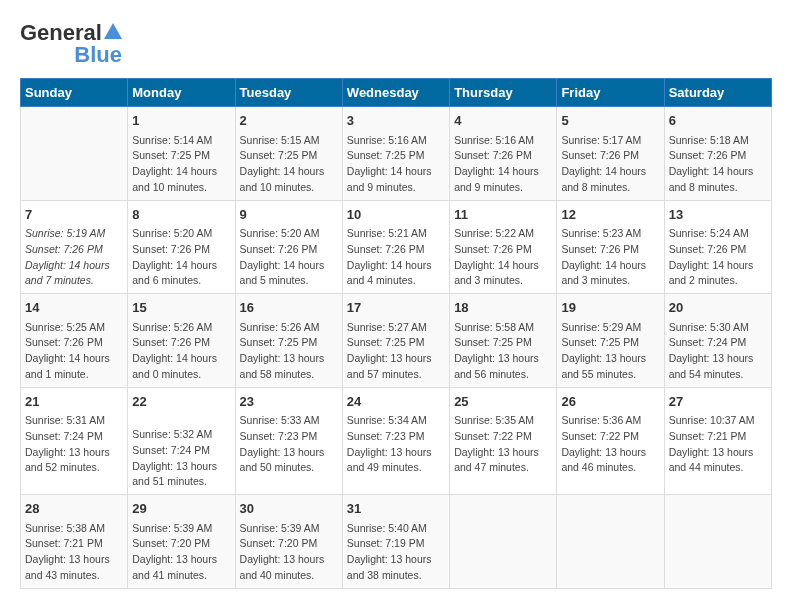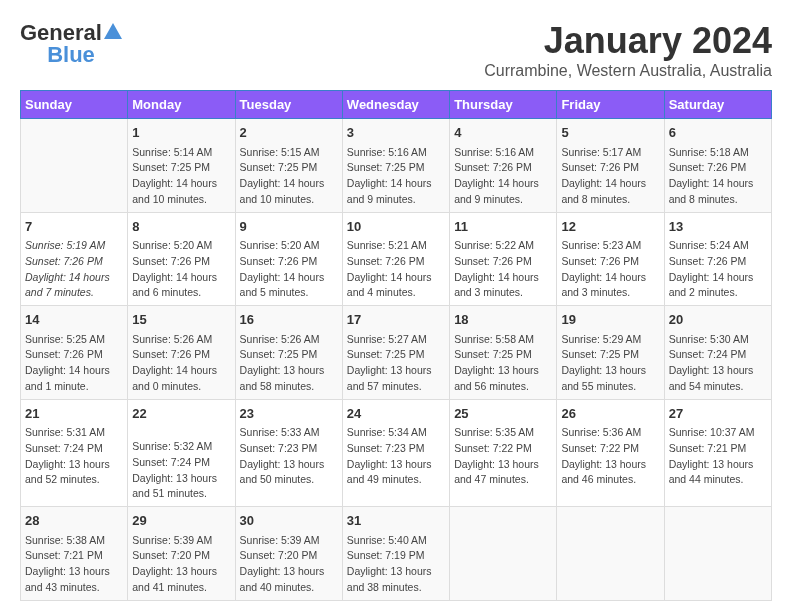--- a/index.html
+++ b/index.html
@@ -12,21 +12,21 @@
     }
     .header {
       display: flex;
       justify-content: space-between;
       align-items: flex-start;
       margin-bottom: 10px;
     }
     .logo {
       display: flex;
       flex-direction: column;
-      align-items: center;
+      align-items: flex-end;
     }
     .logo-text-row {
       display: flex;
       align-items: center;
     }
     .title-block {
       text-align: right;
     }
     .month-title {
       font-size: 36px;
@@ -36,21 +36,21 @@
     .location {
       font-size: 16px;
       color: #555;
     }
     table {
       width: 100%;
       border-collapse: collapse;
       font-size: 11px;
     }
     thead tr {
-      background-color: #8b5cf6;
+      background-color: #0369a1;
       color: #fff;
     }
     thead th {
       padding: 6px 4px;
       text-align: left;
       font-size: 13px;
       font-weight: bold;
       border: 1px solid #3a7fc9;
     }
     tbody tr {
@@ -90,24 +90,20 @@
     <div class="logo-text-row">
       <span style="font-size:22px;font-weight:bold;color:#333;">General</span>
       <span style="display:inline-block;margin-left:2px;vertical-align:middle;">
         <svg width="18" height="16" viewBox="0 0 18 16">
             <polygon points="9,0 18,16 0,16" fill="#4a90d9"></polygon>
           </svg>
       </span>
     </div>
     <span style="font-size:22px;font-weight:bold;color:#4a90d9;margin-top:-4px;">Blue</span>
   </div>
-  <div class="title-block">
-    <div class="month-title">January 2024</div>
-    <div class="location">Currambine, Western Australia, Australia</div>
-  </div>
 </div>
 
 <table>
   <thead>
     <tr>
     <th>Sunday</th>
         <th>Monday</th>
         <th>Tuesday</th>
         <th>Wednesday</th>
         <th>Thursday</th>

